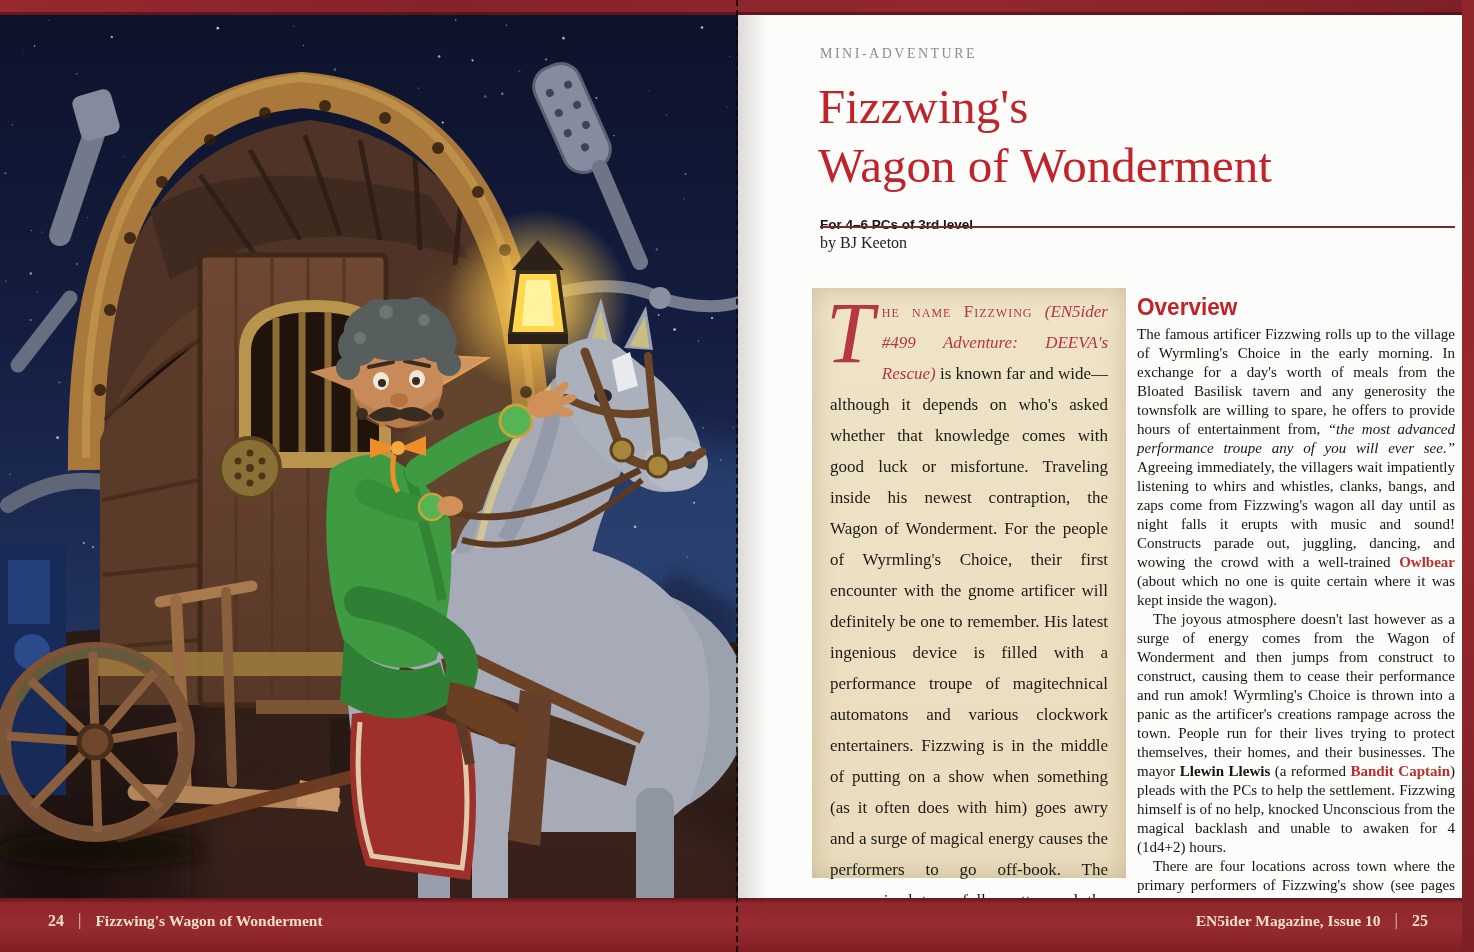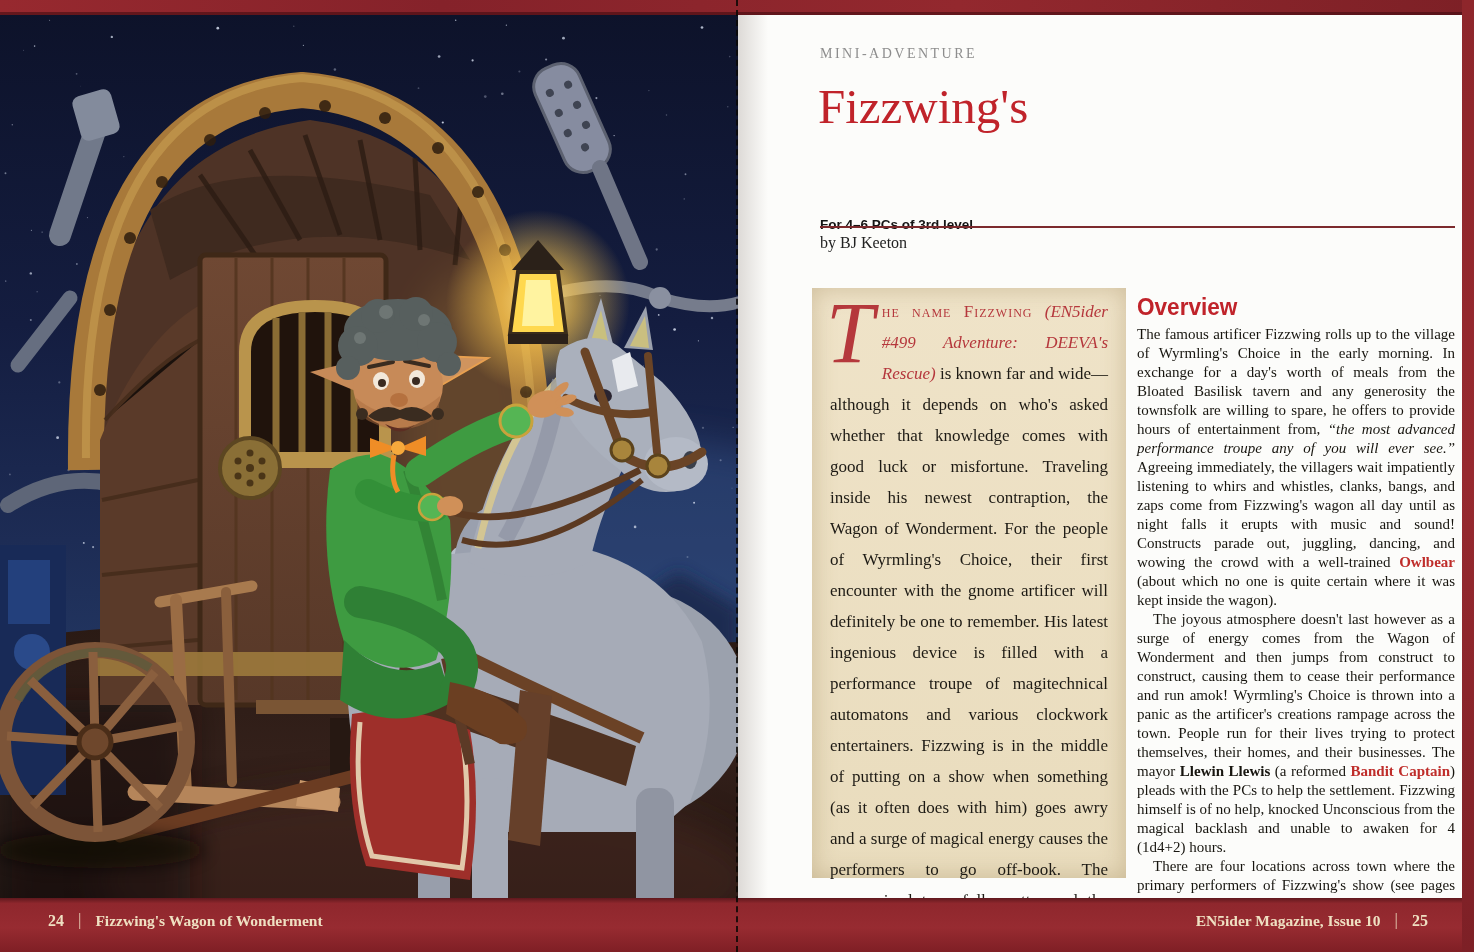--- a/index.html
+++ b/index.html
@@ -497,20 +497,21 @@
       </g>
     </svg>
   </div>
 
   <div class="right-page"></div>
 
   <div class="kicker">MINI-ADVENTURE</div>
 
   <div class="title">
     <div>Fizzwing's</div>
+    <div>Wagon of Wonderment</div>
   </div>
 
   <div class="level-note">For 4–6 PCs of 3rd level</div>
   <div class="rule"></div>
   <div class="byline">by BJ Keeton</div>
 
   <div class="readaloud">
     <span class="dropcap">T</span><span><span class="seg sc-red">he name Fizzwing </span><span class="seg italic-red">(EN5ider #499 Adventure: DEEVA's Rescue)</span><span class="seg normal"> is known far and wide—although it depends on who's asked whether that knowledge comes with good luck or misfortune. Traveling inside his newest contraption, the Wagon of Wonderment. For the people of Wyrmling's Choice, their first encounter with the gnome artificer will definitely be one to remember. His latest ingenious device is filled with a performance troupe of magitechnical automatons and various clockwork entertainers. Fizzwing is in the middle of putting on a show when something (as it often does with him) goes awry and a surge of magical energy causes the performers to go off-book. The mesmerized townsfolk scatter and the mechanized monsters turn on the crowd as Fizzwing's fun and frolic transforms into horror and bloodshed!</span></span>
   </div>
 

